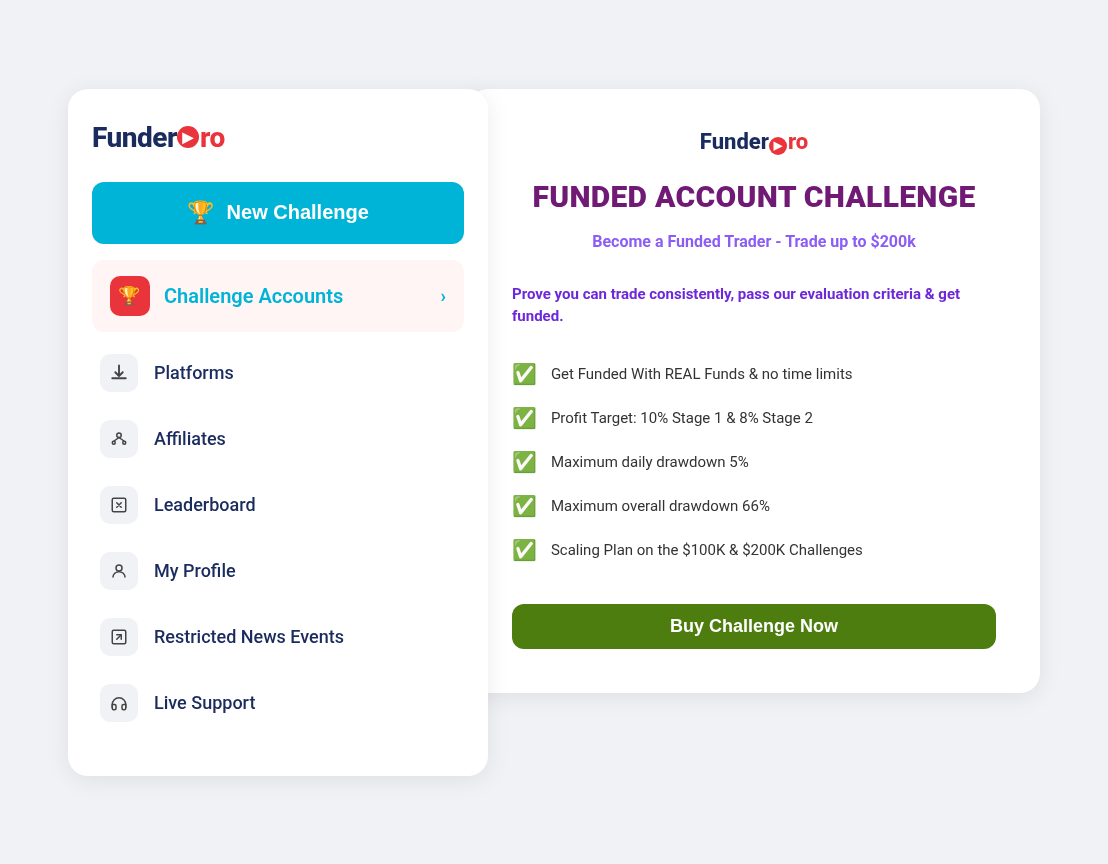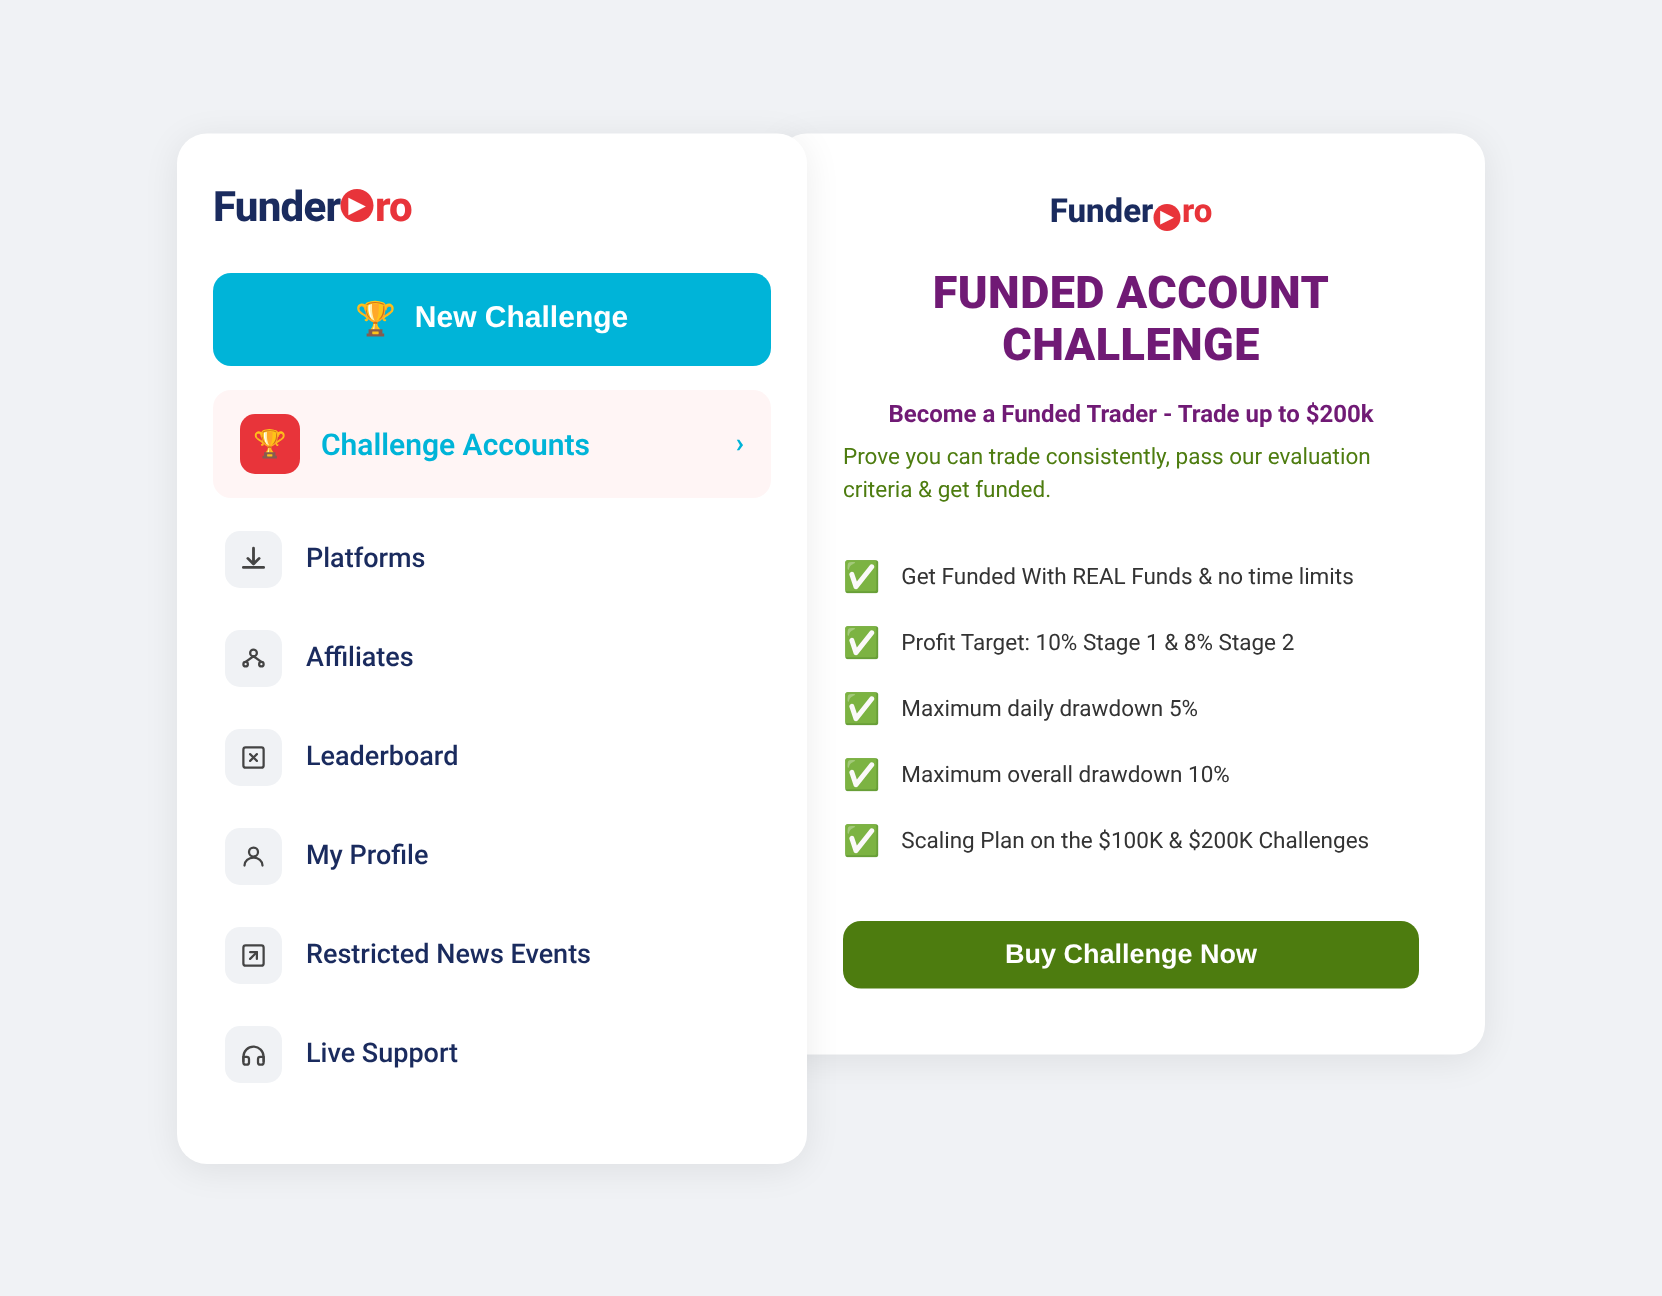--- a/index.html
+++ b/index.html
@@ -10,21 +10,21 @@
       align-items: center;
       justify-content: center;
       min-height: 100vh;
       padding: 40px 20px;
     }
     .container {
       display: flex;
       gap: 0;
       align-items: flex-start;
       position: relative;
-      width: 872px;
+      width: 972px;
       max-width: 100%;
     }
 
     
     .sidebar {
       background: #fff;
       border-radius: 20px;
       padding: 32px 24px 40px;
       width: 420px;
       min-width: 420px;
@@ -174,29 +174,30 @@
       font-size: 30px;
       font-weight: 900;
       color: #701a75;
       text-align: center;
       margin-bottom: 18px;
       letter-spacing: 0.3px;
     }
     .main-subtitle {
       font-size: 16px;
       font-weight: 700;
-      color: #701a75;
-      text-align: center;
-      margin-bottom: 8px;
+      color: #8b5cf6;
+      text-align: center;
+      margin-bottom: 32px;
     }
     .main-desc {
       font-size: 15px;
-      color: #4d7c0f;
+      color: #6d28d9;
       margin-bottom: 24px;
       line-height: 1.5;
+      font-weight: bold;
     }
     .feature-list {
       list-style: none;
       margin-bottom: 32px;
     }
     .feature-item {
       display: flex;
       align-items: center;
       gap: 14px;
       padding: 10px 0;
@@ -327,21 +328,21 @@
       <li class="feature-item">
         <span class="check-icon">✅</span>
         <span>Profit Target: 10% Stage 1 &amp; 8% Stage 2</span>
       </li>
       <li class="feature-item">
         <span class="check-icon">✅</span>
         <span>Maximum daily drawdown 5%</span>
       </li>
       <li class="feature-item">
         <span class="check-icon">✅</span>
-        <span>Maximum overall drawdown 10%</span>
+        <span>Maximum overall drawdown 66%</span>
       </li>
       <li class="feature-item">
         <span class="check-icon">✅</span>
         <span>Scaling Plan on the $100K &amp; $200K Challenges</span>
       </li>
     </ul>
 
     <button class="buy-btn">Buy Challenge Now</button>
   </div>
 </div>

